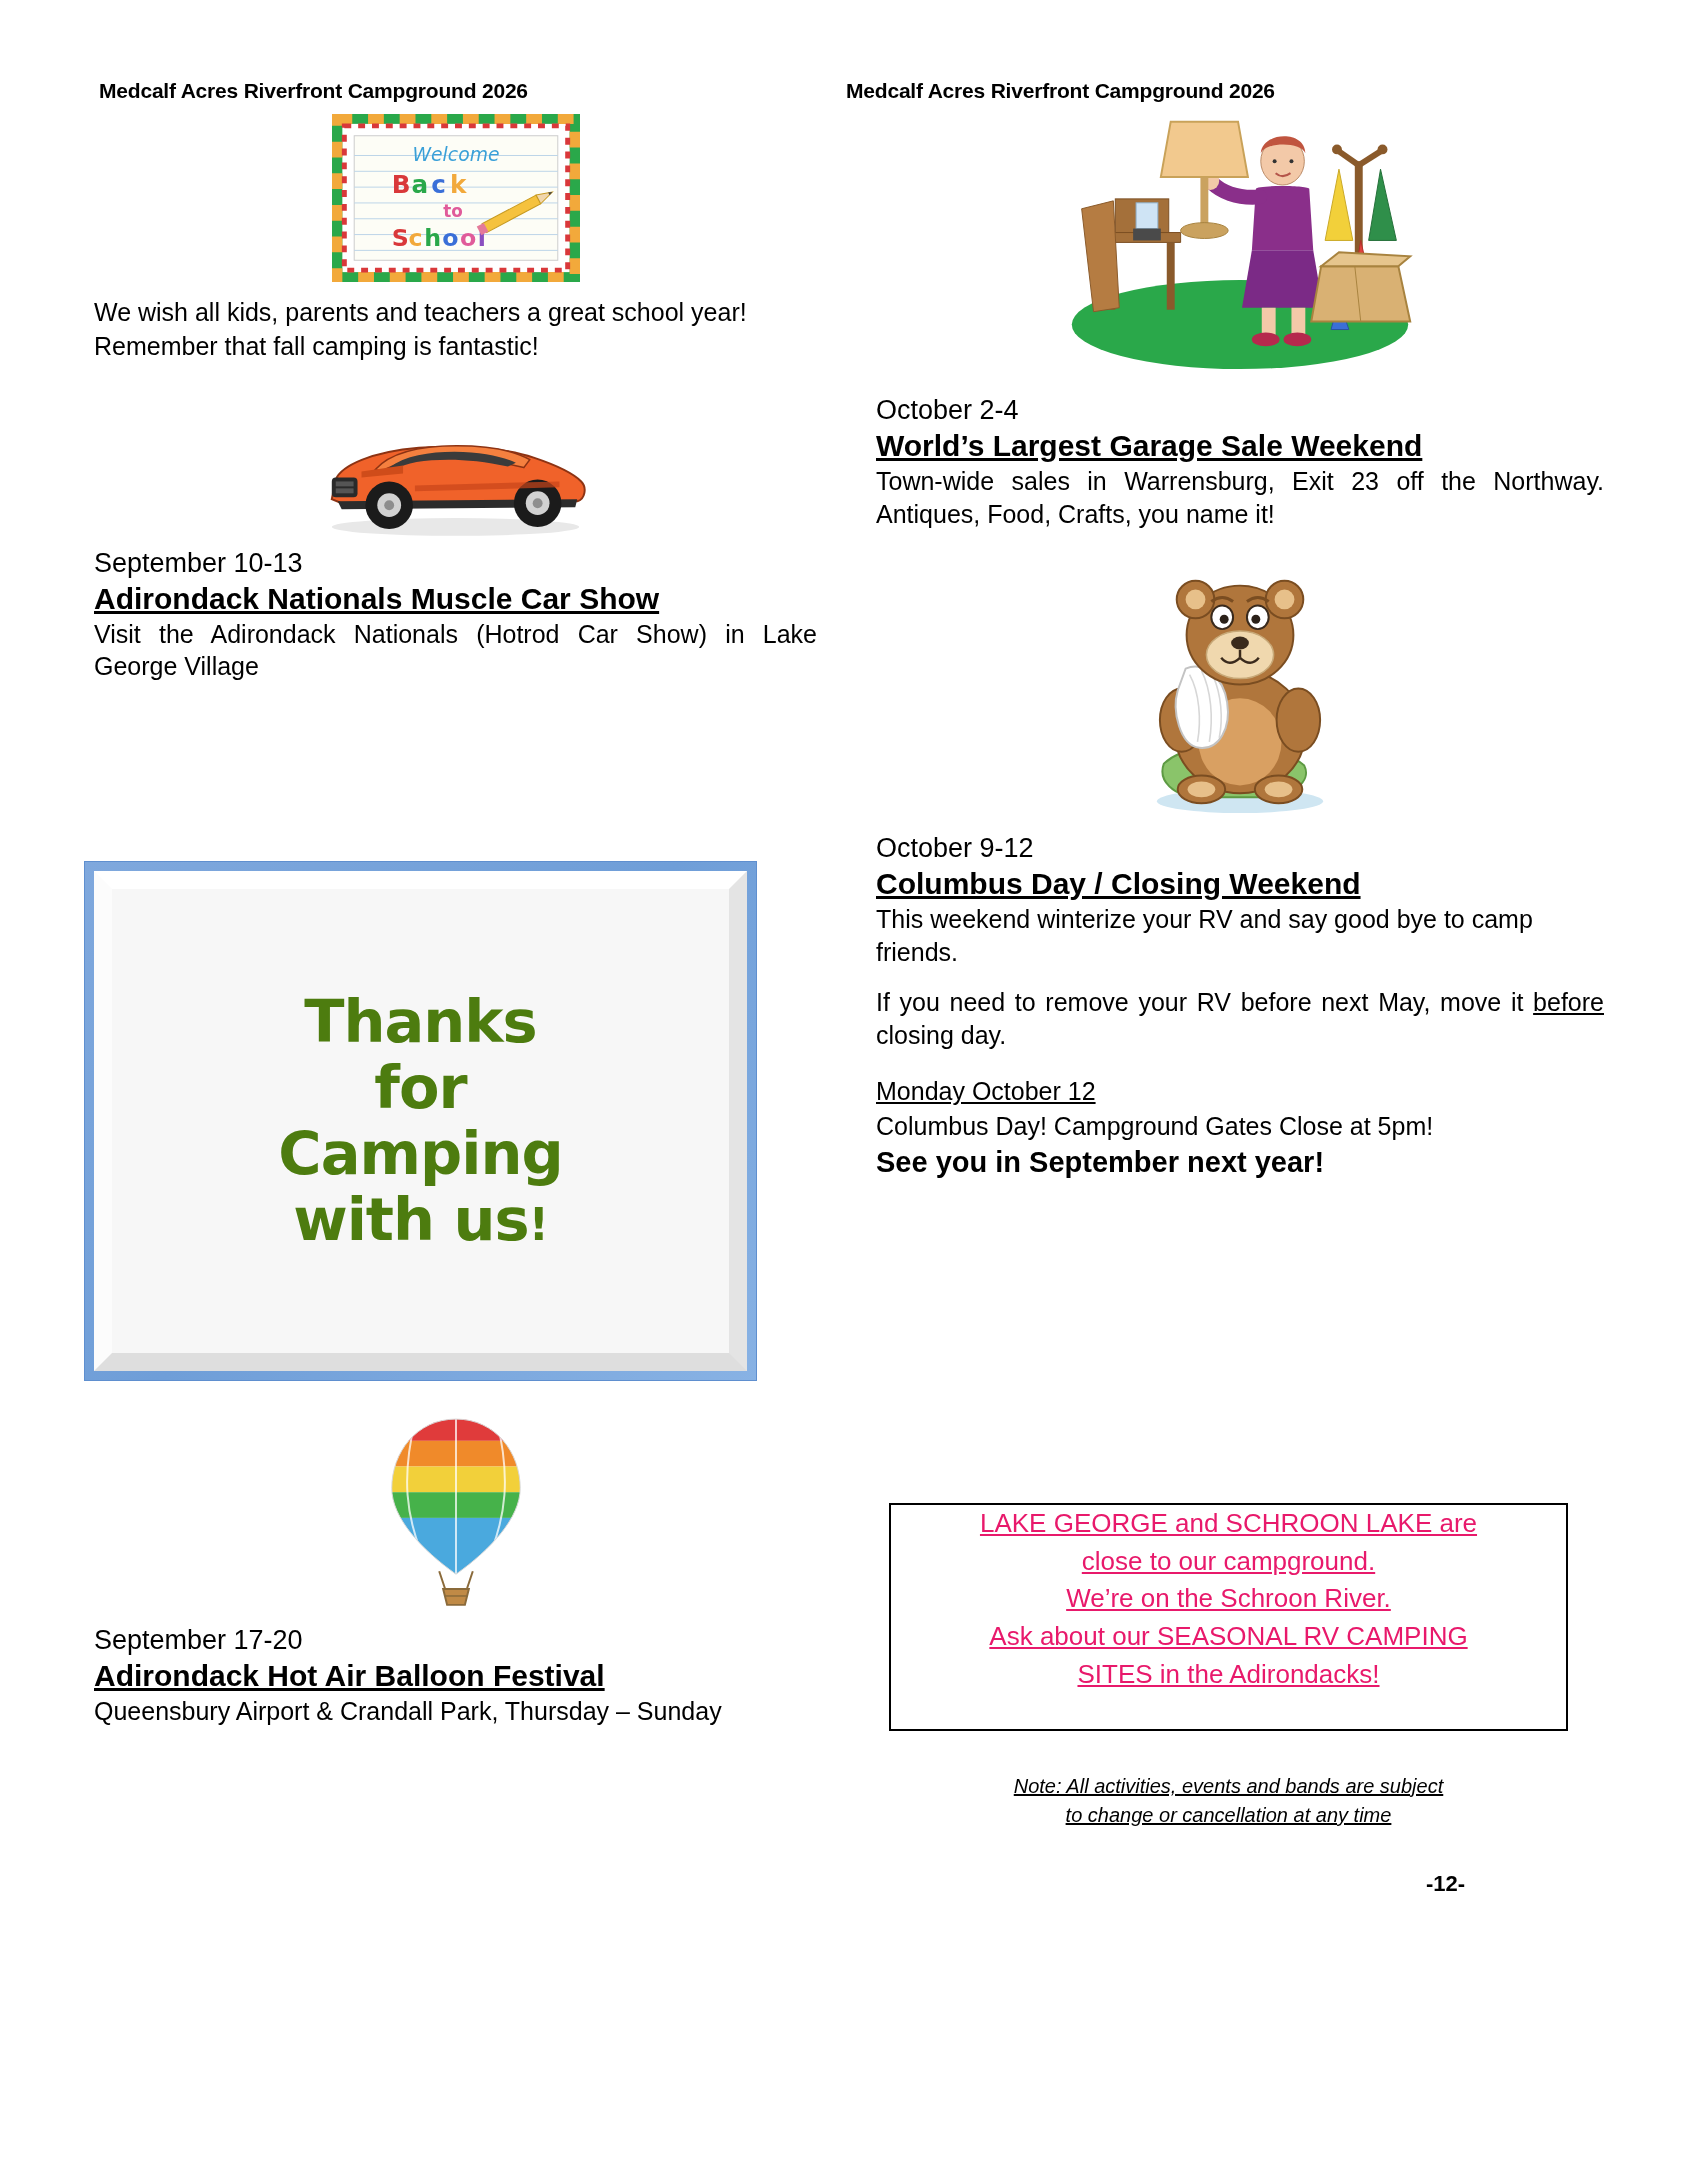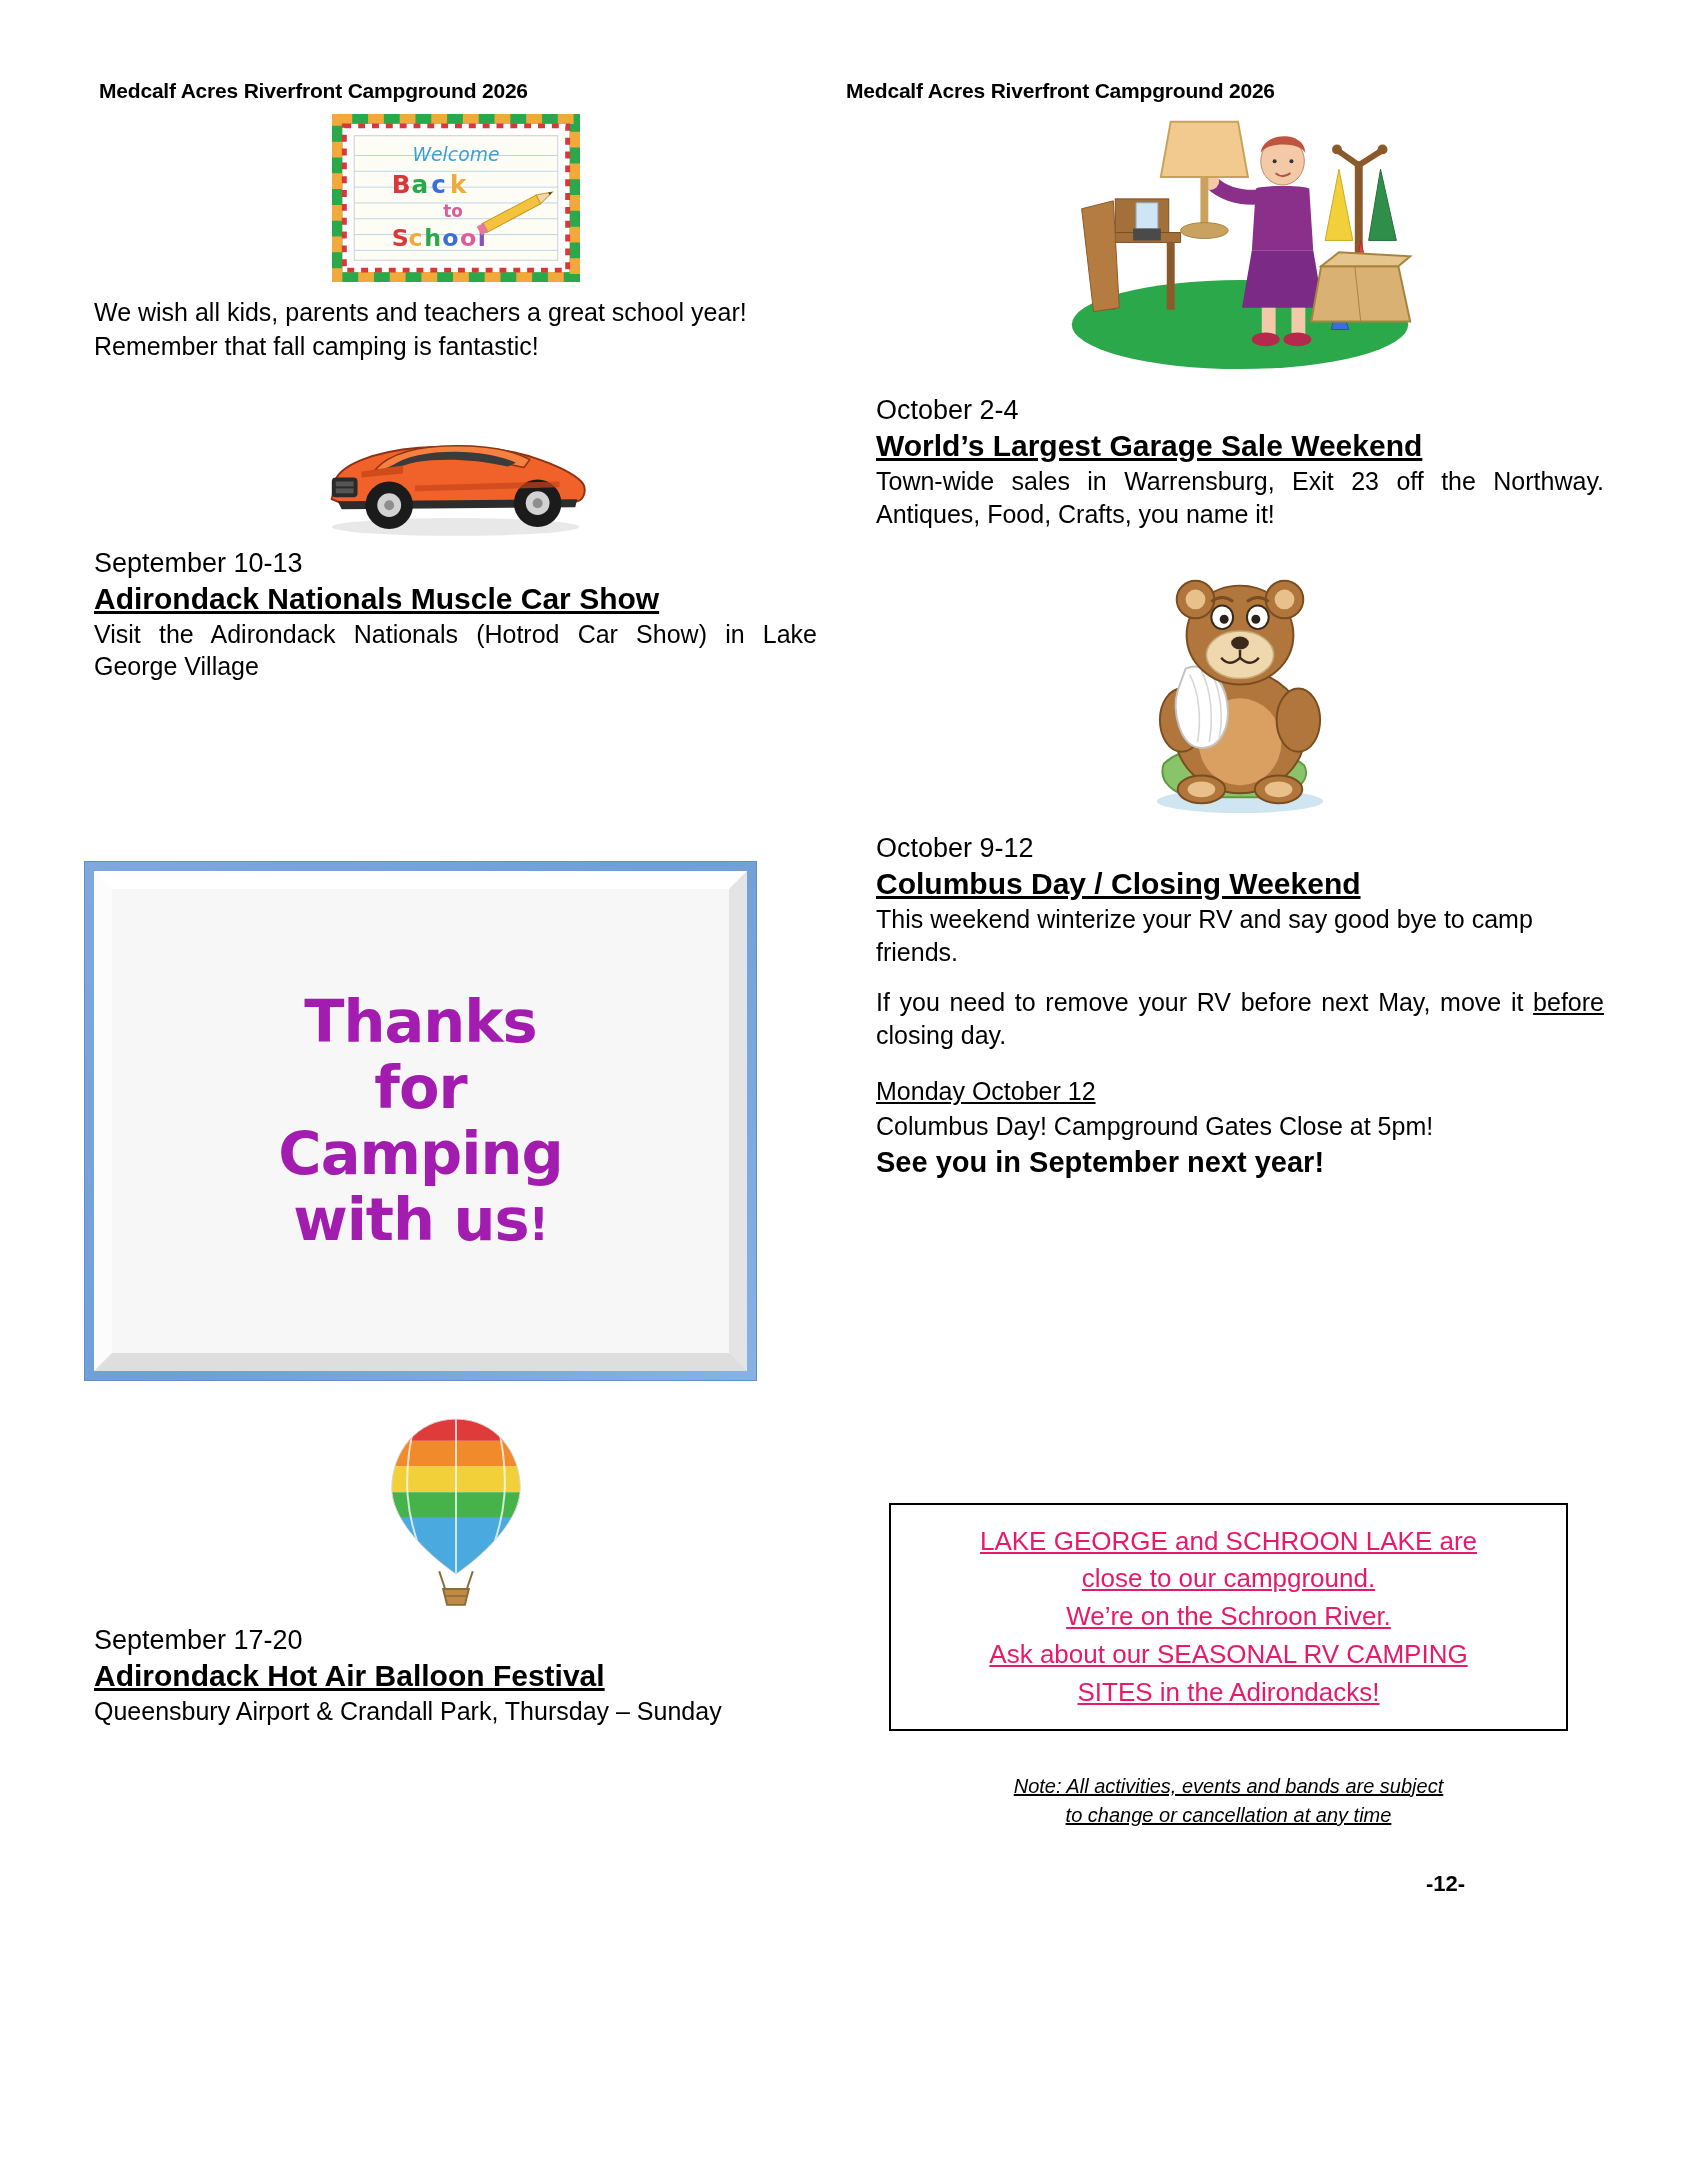--- a/index.html
+++ b/index.html
@@ -101,21 +101,21 @@
     align-items: center;
     justify-content: center;
   }
   .plaque-text {
     text-align: center;
     font-family: "DejaVu Sans", sans-serif;
     font-weight: bold;
     font-size: 59px;
     line-height: 1.12;
     letter-spacing: -1px;
-    color: #a21caf;
+    color: #4d7c0f;
   }
   .plaque-text .small {
     font-size: 44px;
   }
 
   .fireworks {
     position: absolute;
     left: 94px;
     top: 1871px;
     width: 713px;
@@ -130,21 +130,21 @@
   
   .pink-box {
     position: absolute;
     left: 889px;
     top: 1503px;
     width: 679px;
     height: 228px;
     border: 2px solid #000000;
     box-sizing: border-box;
     display: flex;
-    align-items: center;
+    align-items: flex-start;
     justify-content: center;
   }
   .pink-box-text {
     color: #e8196b;
     font-size: 26px;
     line-height: 1.45;
     text-align: center;
     text-decoration: underline;
     padding: 0 14px;
   }

